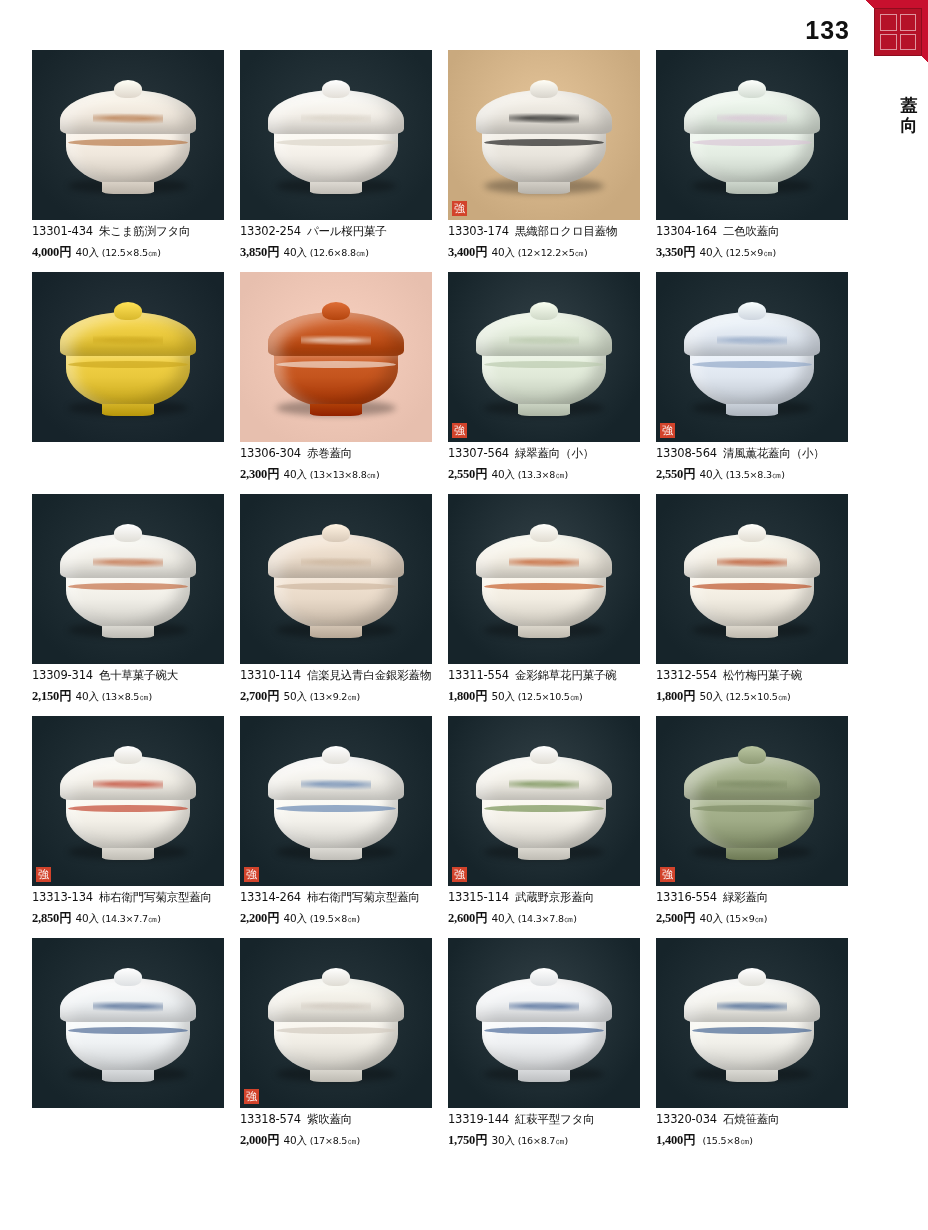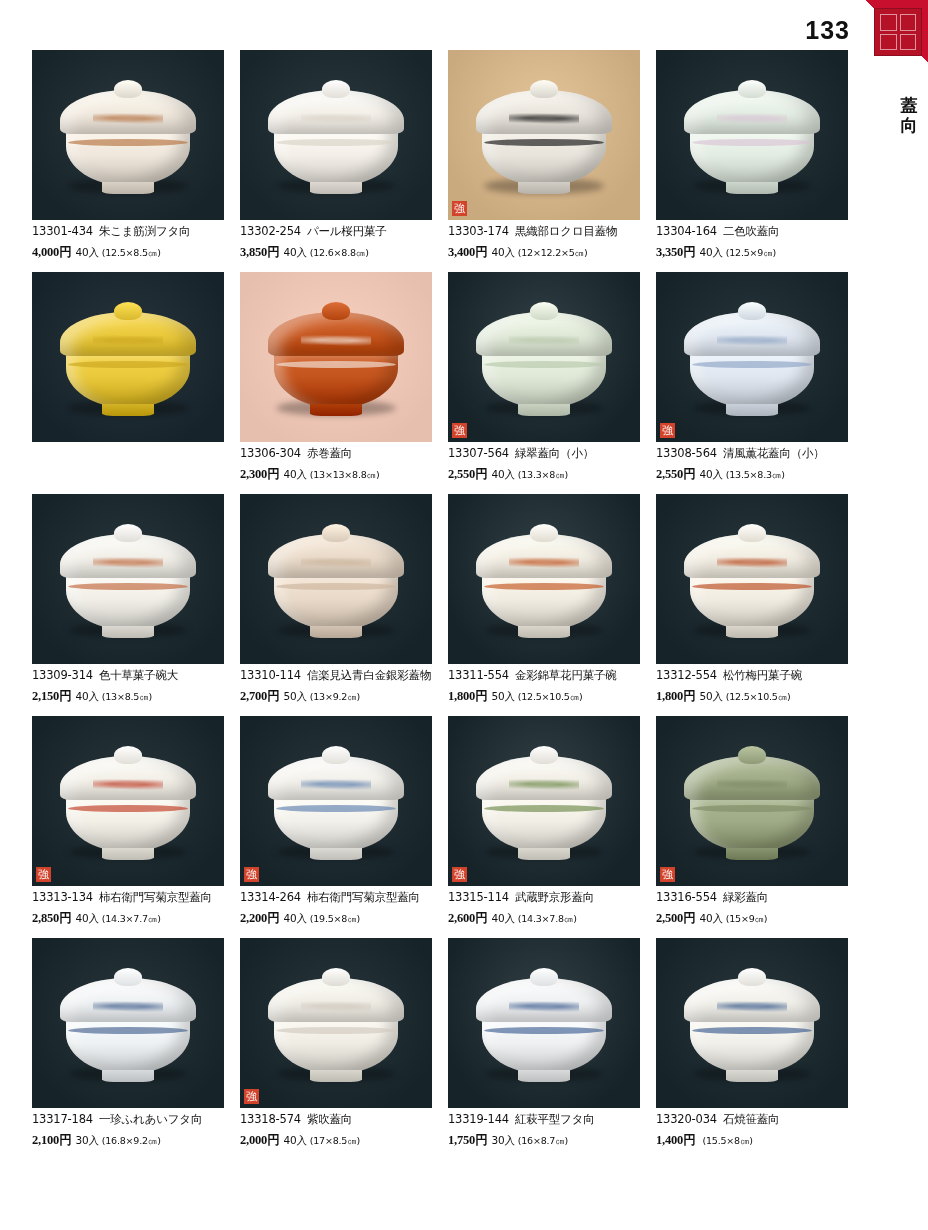--- a/index.html
+++ b/index.html
@@ -402,24 +402,20 @@
         <div class="photo">
           <div class="bg" style="background: radial-gradient(at 50% 45%, rgb(40, 54, 60) 0%, rgb(22, 36, 42) 80%);"></div>
           <div class="shadow" style="width: 120px; height: 16px; bottom: 26px; background: rgba(0, 0, 0, 0.55);"></div>
           <div class="bowl" style="width: 124px; height: 56px; bottom: 34px; background: linear-gradient(rgb(252, 255, 255) 0%, rgb(238, 241, 243) 45%, rgb(200, 203, 205) 100%); box-shadow: rgba(0, 0, 0, 0.18) -10px -6px 14px inset, rgba(255, 255, 255, 0.35) 10px 4px 12px inset;"></div>
           <div class="foot" style="width: 52px; height: 12px; bottom: 26px; background: linear-gradient(rgb(216, 219, 221), rgb(188, 191, 193));"></div>
           <div class="lid" style="width: 136px; height: 44px; bottom: 86px; background: linear-gradient(rgb(255, 255, 255) 0%, rgb(238, 241, 243) 55%, rgb(212, 215, 217) 100%); box-shadow: rgba(0, 0, 0, 0.16) -12px -4px 16px inset, rgba(255, 255, 255, 0.4) 12px 6px 14px inset;"></div>
           <div class="knob" style="width: 28px; height: 18px; bottom: 122px; border-radius: 50% 50% 40% 40%; background: linear-gradient(rgb(255, 255, 255), rgb(222, 225, 227));"></div>
           <div style="position: absolute; left: 50%; transform: translateX(-50%); width: 120px; height: 7px; bottom: 74px; background: rgb(67, 97, 143); opacity: 0.65; border-radius: 50%;"></div>
           <div style="position: absolute; left: 50%; transform: translateX(-50%); width: 70px; height: 12px; bottom: 96px; background: radial-gradient(at 30% 50%, rgb(67, 97, 143) 0%, transparent 62%), radial-gradient(at 72% 55%, rgb(67, 97, 143) 0%, transparent 60%); opacity: 0.7;"></div>
         </div>
-        <div class="caption">
-          <div class="cap-line1"><span class="code">13317-184</span><span class="name">一珍ふれあいフタ向</span></div>
-          <div class="cap-line2"><span class="price">2,100円</span><span class="qty">30入</span><span class="size">(16.8×9.2㎝)</span></div>
-        </div>
       </div>
       <div class="cell">
         <div class="photo">
           <div class="bg" style="background: radial-gradient(at 50% 45%, rgb(40, 54, 60) 0%, rgb(22, 36, 42) 80%);"></div>
           <div class="shadow" style="width: 120px; height: 16px; bottom: 26px; background: rgba(0, 0, 0, 0.55);"></div>
           <div class="bowl" style="width: 124px; height: 56px; bottom: 34px; background: linear-gradient(rgb(253, 250, 242) 0%, rgb(239, 236, 228) 45%, rgb(201, 198, 190) 100%); box-shadow: rgba(0, 0, 0, 0.18) -10px -6px 14px inset, rgba(255, 255, 255, 0.35) 10px 4px 12px inset;"></div>
           <div class="foot" style="width: 52px; height: 12px; bottom: 26px; background: linear-gradient(rgb(217, 214, 206), rgb(189, 186, 178));"></div>
           <div class="lid" style="width: 136px; height: 44px; bottom: 86px; background: linear-gradient(rgb(255, 255, 248) 0%, rgb(239, 236, 228) 55%, rgb(213, 210, 202) 100%); box-shadow: rgba(0, 0, 0, 0.16) -12px -4px 16px inset, rgba(255, 255, 255, 0.4) 12px 6px 14px inset;"></div>
           <div class="knob" style="width: 28px; height: 18px; bottom: 122px; border-radius: 50% 50% 40% 40%; background: linear-gradient(rgb(255, 255, 254), rgb(223, 220, 212));"></div>
           <div style="position: absolute; left: 50%; transform: translateX(-50%); width: 120px; height: 7px; bottom: 74px; background: rgb(207, 199, 189); opacity: 0.65; border-radius: 50%;"></div>

